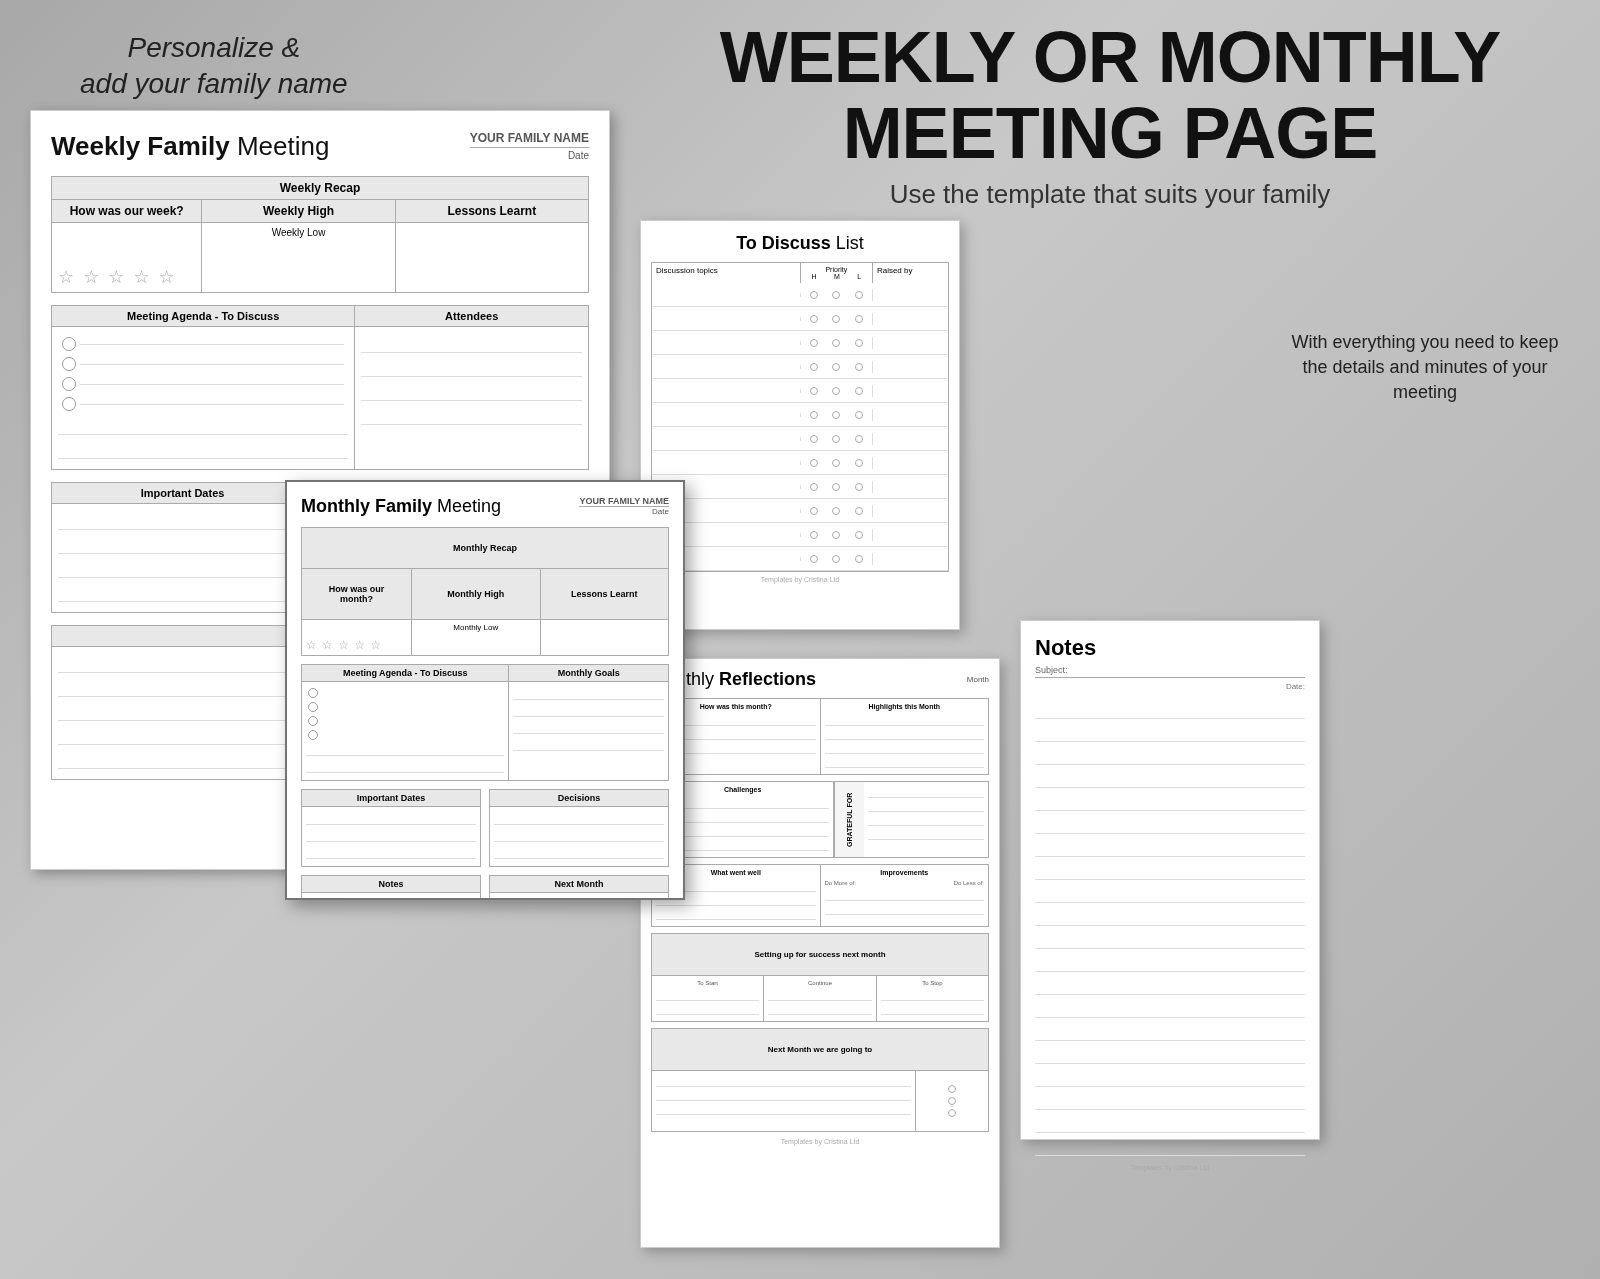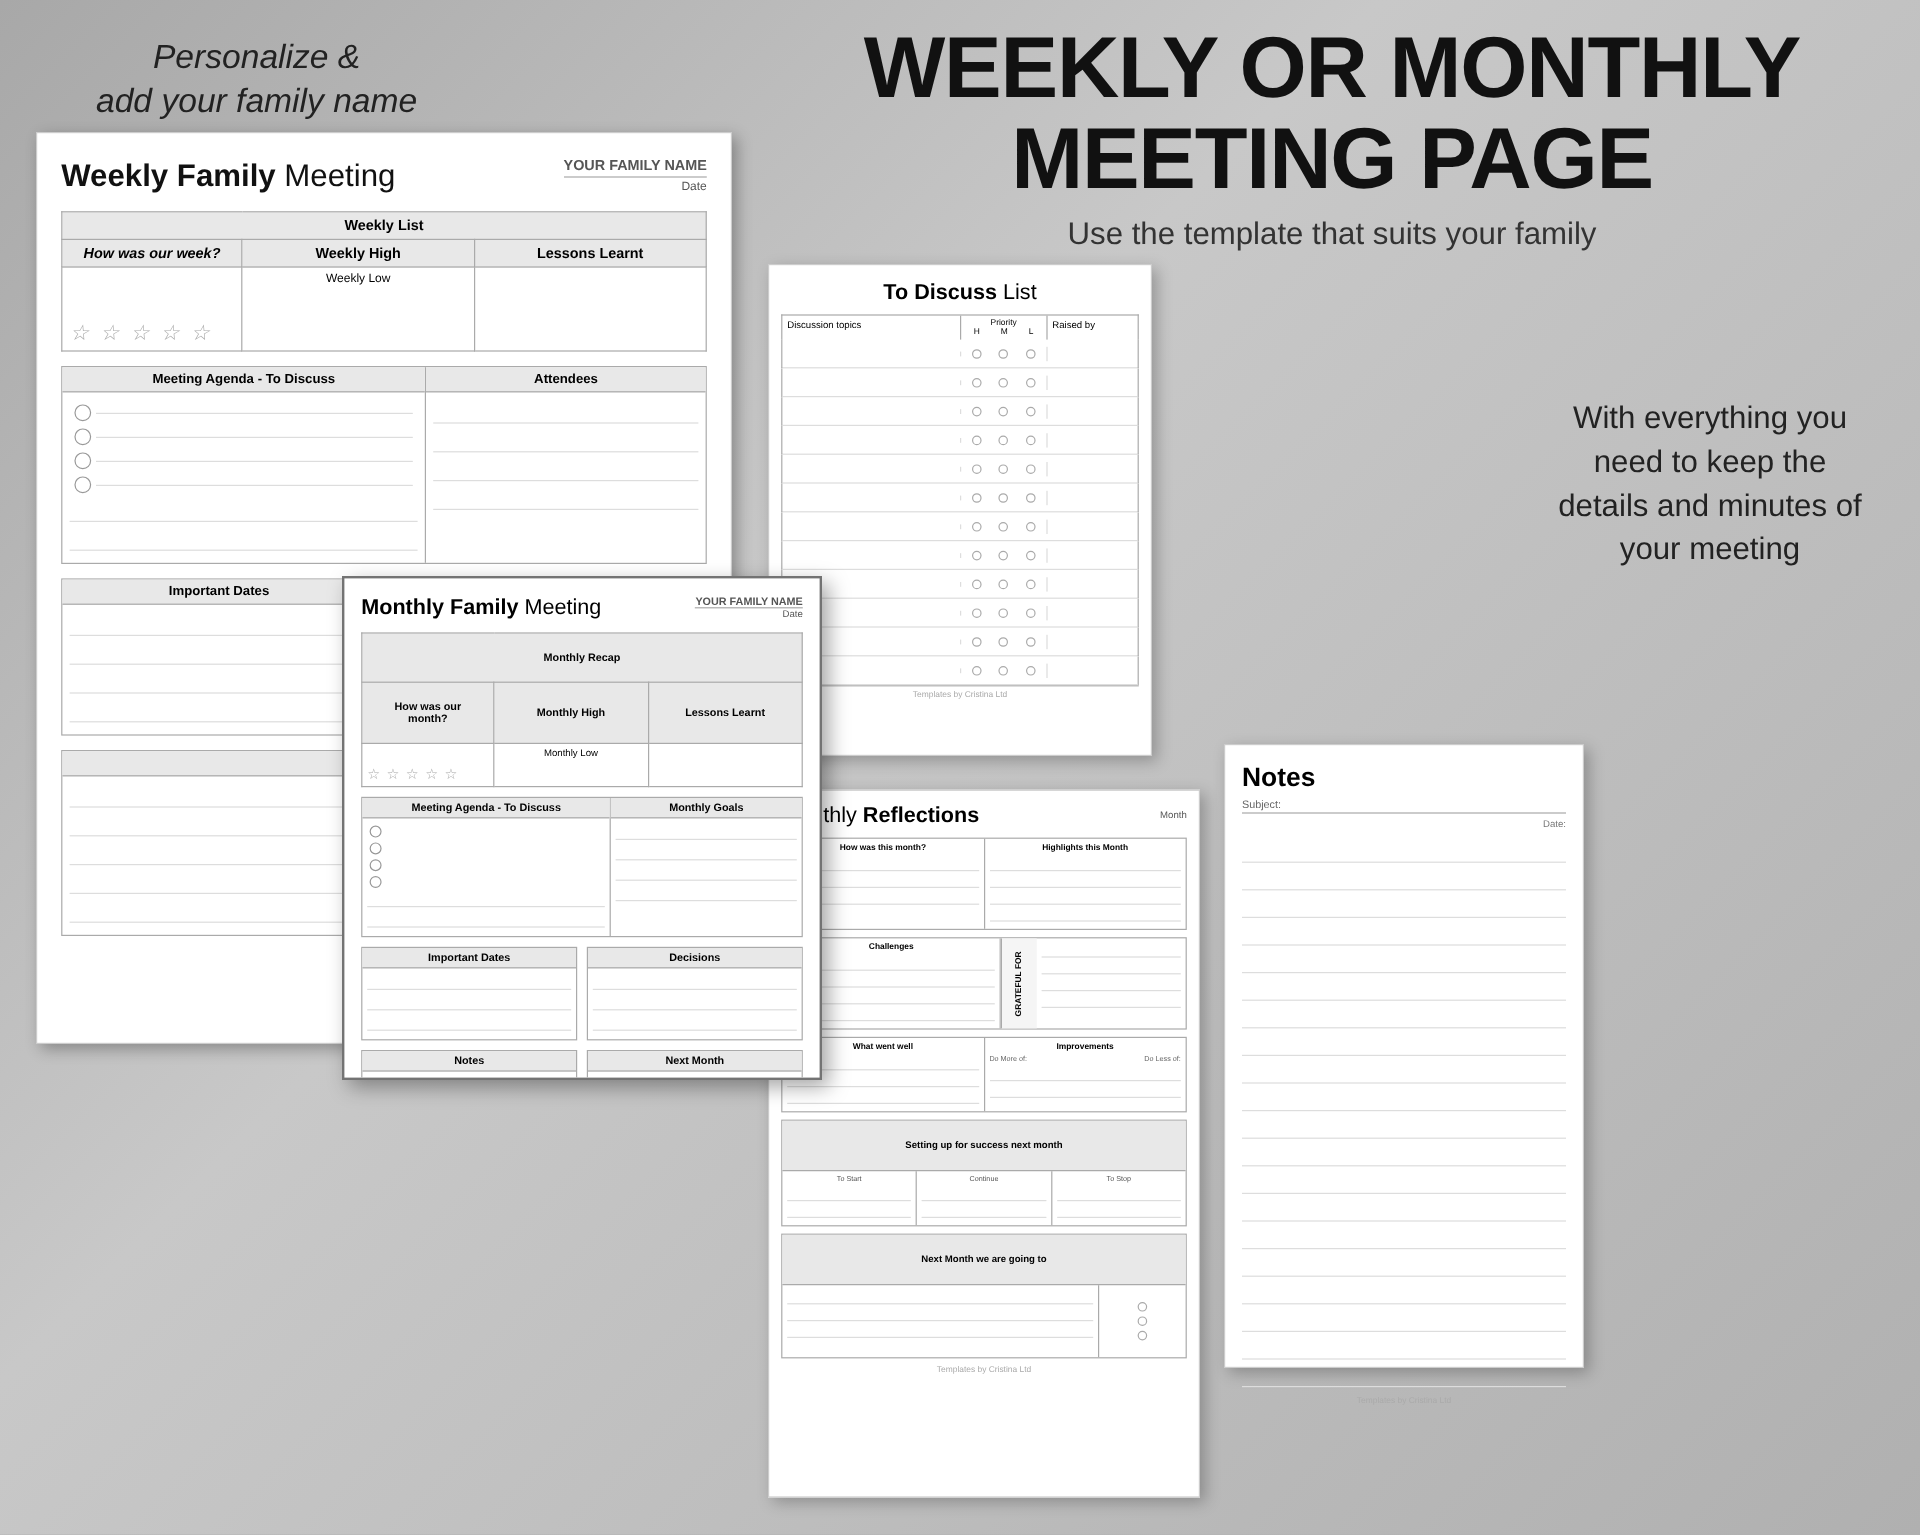--- a/index.html
+++ b/index.html
@@ -61,21 +61,21 @@
       color: #333;
       margin-top: 8px;
     }
 
     
     .right-text {
       position: absolute;
       top: 330px;
       right: 40px;
       width: 270px;
-      font-size: 26px;
+      font-size: 18px;
       color: #222;
       line-height: 1.4;
       text-align: center;
     }
 
     
     .weekly-page {
       position: absolute;
       top: 110px;
       left: 30px;
@@ -130,21 +130,20 @@
       font-weight: bold;
     }
     .recap-table td {
       border: 1px solid #aaa;
       vertical-align: top;
       font-size: 10px;
       padding: 4px 6px;
     }
     .recap-table .how-cell {
       width: 28%;
-      font-style: italic;
     }
     .recap-table .high-cell {
       width: 36%;
       text-align: center;
     }
     .recap-table .lessons-cell {
       width: 36%;
       text-align: center;
     }
     .recap-table .bottom-how {
@@ -595,21 +594,21 @@
     </div>
     <div class="family-name-block">
       <div class="name">YOUR FAMILY NAME</div>
       <div>Date</div>
     </div>
   </div>
 
   <table class="recap-table">
     <thead>
       <tr>
-        <th colspan="3">Weekly List</th>
+        <th colspan="3">Weekly Recap</th>
       </tr>
       <tr>
         <th class="how-cell">How was our week?</th>
         <th class="high-cell">Weekly High</th>
         <th class="lessons-cell">Lessons Learnt</th>
       </tr>
     </thead>
     <tbody>
       <tr>
         <td class="how-cell bottom-how">

